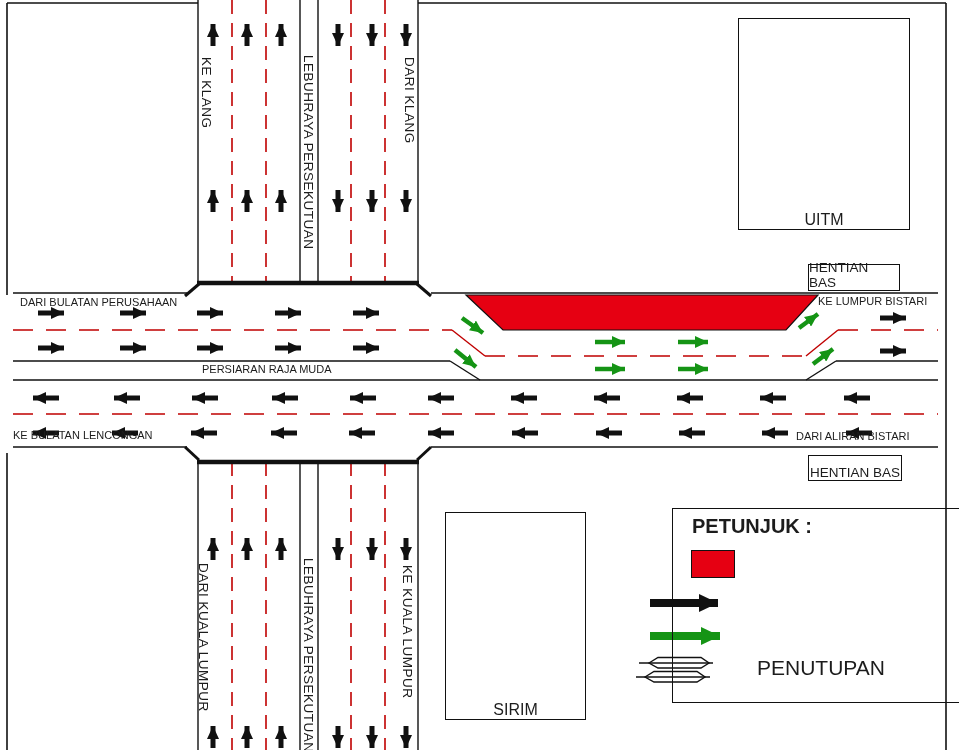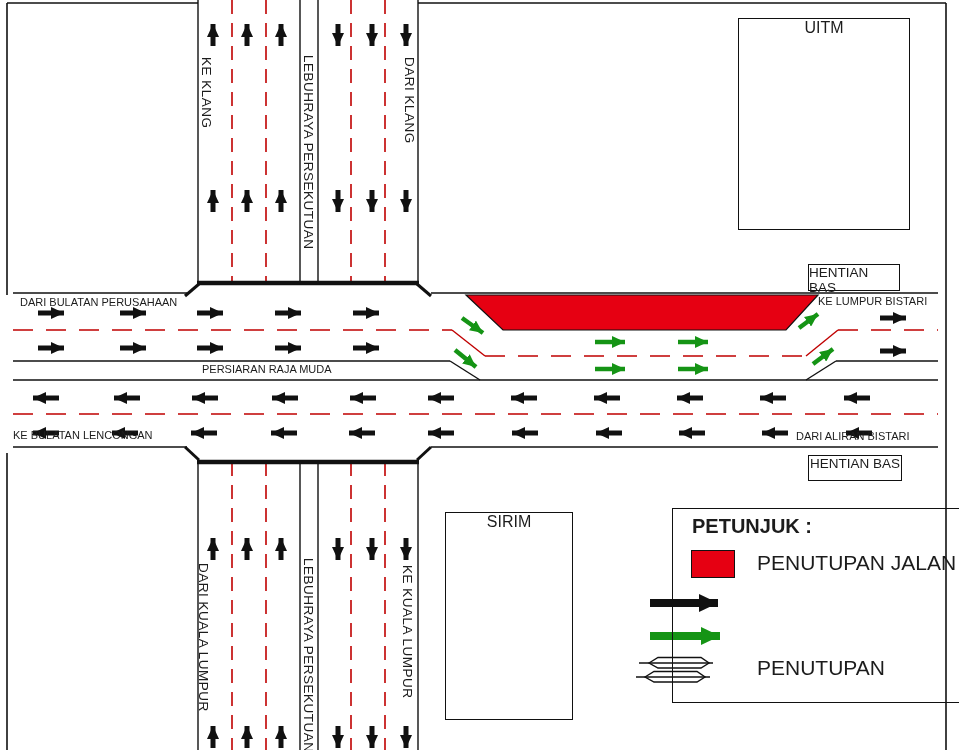--- a/index.html
+++ b/index.html
@@ -21,21 +21,21 @@
   .lgarrow{stroke:var(--diversion_green,#159415);stroke-width:8;}
   .bridgeglyph{stroke:var(--line,#111);stroke-width:1.4;fill:none;}
   .mhead-b{fill:var(--line,#111);}
   .mhead-g{fill:var(--diversion_green,#159415);}
 
   
   .lbl{position:absolute;color:var(--text,#1c1c1c);font-size:11px;white-space:nowrap;}
   .vlabel{position:absolute;color:var(--text,#1c1c1c);font-size:13.5px;white-space:nowrap;
           writing-mode:vertical-rl;letter-spacing:0.5px;}
   .box{position:absolute;border:1.5px solid #111;background:#fff;box-sizing:border-box;
-       display:flex;align-items:flex-start;justify-content:center;color:var(--text,#1c1c1c);}
+       display:flex;align-items:flex-end;justify-content:center;color:var(--text,#1c1c1c);}
   .legendbox{position:absolute;border:1.6px solid #111;background:transparent;box-sizing:border-box;}
   .legendbox .ltitle{position:absolute;left:19px;top:6px;font-size:20px;font-weight:bold;color:var(--text,#1c1c1c);white-space:nowrap;}
   .legendbox .litem{position:absolute;left:84px;font-size:21px;color:var(--text,#1c1c1c);white-space:nowrap;}
   .legendbox .swatch{position:absolute;left:18px;top:41px;width:44px;height:28px;
        background:var(--closure_red,#e60012);border:1.5px solid #111;box-sizing:border-box;}
 </style>
 </head>
 <body>
 
 <div class="stage">
@@ -219,31 +219,30 @@
 
   <div class="lbl" style="left:20px;top:296px">DARI BULATAN PERUSAHAAN</div>
   <div class="lbl" style="left:13px;top:429px">KE BULATAN LENCONGAN</div>
   <div class="lbl" style="left:818px;top:295px">KE LUMPUR BISTARI</div>
   <div class="lbl" style="left:796px;top:430px">DARI ALIRAN BISTARI</div>
   <div class="lbl" style="left:202px;top:363px">PERSIARAN RAJA MUDA</div>
 
   <div class="box" style="left:738px;top:18px;width:172px;height:212px;font-size:16px">
     <span>UITM</span>
   </div>
-  <div class="box" style="left:445px;top:512px;width:128px;height:208px;font-size:16px">
+  <div class="box" style="left:445px;top:512px;width:141px;height:208px;font-size:16px">
     <span>SIRIM</span>
   </div>
 
   <div class="box" style="left:808px;top:264px;width:92px;height:27px;font-size:13.5px">
     <span>HENTIAN BAS</span>
   </div>
   <div class="box" style="left:808px;top:455px;width:94px;height:26px;font-size:13.5px">
     <span>HENTIAN BAS</span>
   </div>
 
   <div class="legendbox" style="left:672px;top:508px;width:358px;height:195px">
     <div class="ltitle">PETUNJUK :</div>
     <div class="swatch"></div>
-    <div class="litem" style="top:42px">PENUTUPAN JALAN</div>
     <div class="litem" style="top:147px">PENUTUPAN</div>
   </div>
 
 </div>
 
 </body></html>

